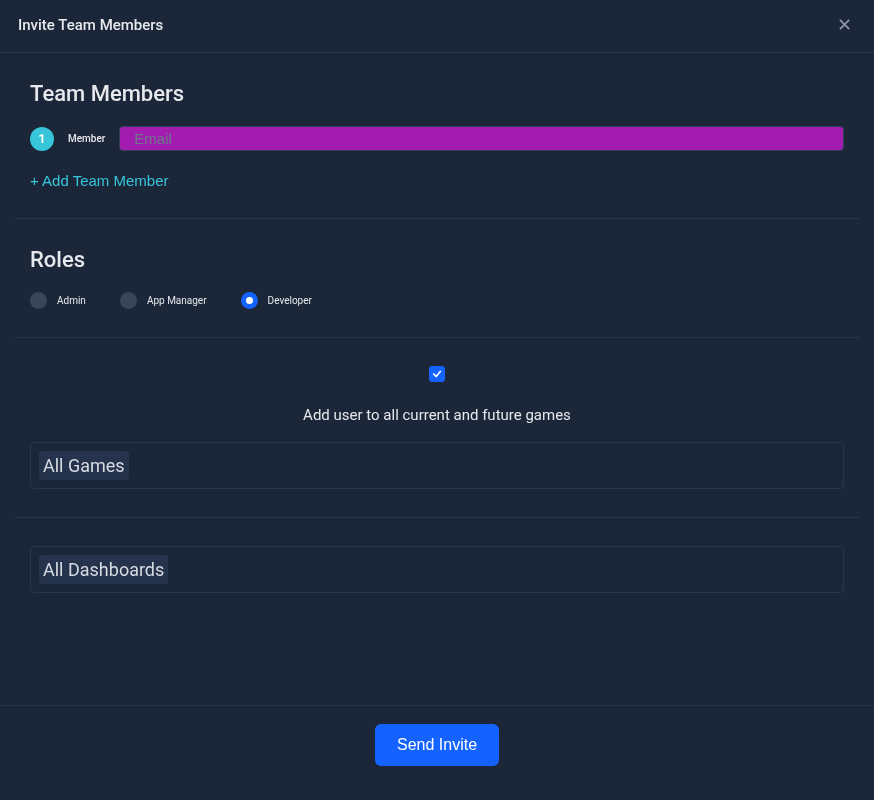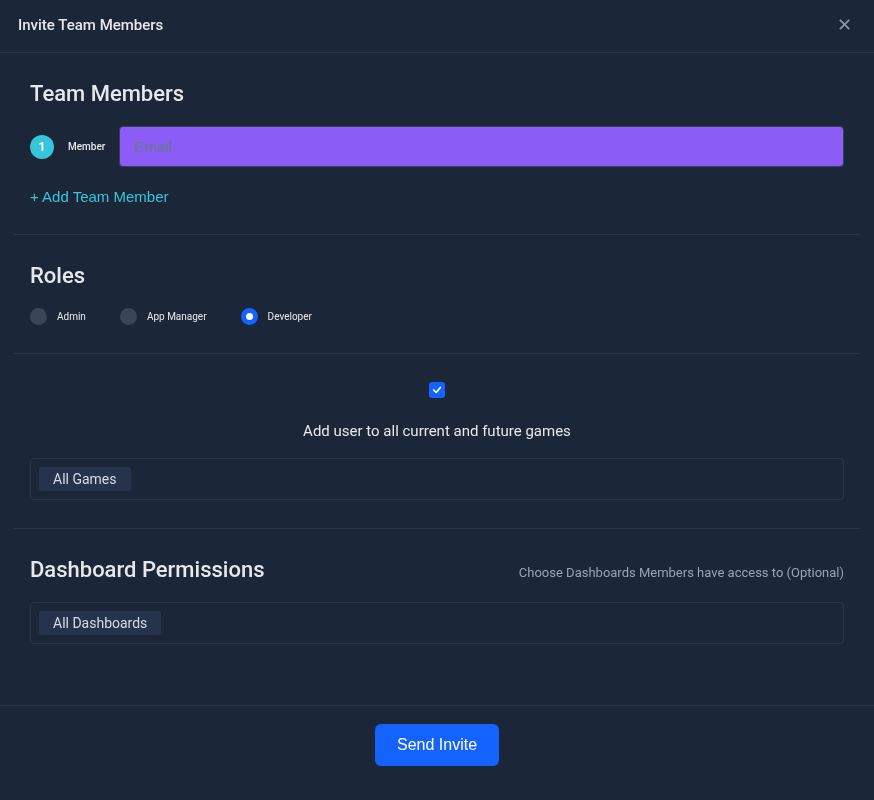--- a/index.html
+++ b/index.html
@@ -74,24 +74,24 @@
     font-size: 13px;
     font-weight: 600;
   }
   .member-label {
     font-size: 10px;
     color: #e6e8ec;
     font-weight: 500;
   }
   .email-input {
     flex: 1;
-    background: #8b5cf6;
+    background: #a21caf;
     border: 1px solid #33405a;
     border-radius: 4px;
-    padding: 11px 14px;
+    padding: 3px 14px;
     font-size: 15px;
     color: #e6e8ec;
   }
   .email-input::placeholder { color: #6d7789; }
   .add-link {
     color: #36c5d9;
     font-size: 15px;
     background: none;
     border: none;
     cursor: pointer;
@@ -158,23 +158,23 @@
     border: 1px solid #2a3547;
     border-radius: 4px;
     padding: 8px;
     min-height: 40px;
   }
   .chip {
     display: inline-flex;
     align-items: center;
     background: #25334c;
     color: #d7dbe3;
-    padding: 4px 14px;
+    padding: 4px 4px;
     border-radius: 3px;
-    font-size: 14px;
+    font-size: 18px;
   }
   .footer {
     position: absolute;
     bottom: 16px;
     left: 0;
     right: 0;
     border-top: 1px solid #2a3547;
     padding: 18px 14px;
     display: flex;
     justify-content: center;
@@ -245,24 +245,20 @@
           </svg>
       </span>
       <span class="check-label">Add user to all current and future games</span>
     </div>
     <div class="chip-area">
       <span class="chip">All Games</span>
     </div>
   </div>
 
   <div class="section">
-    <div class="section-head">
-      <div class="section-title">Dashboard Permissions</div>
-      <div class="section-hint">Choose Dashboards Members have access to (Optional)</div>
-    </div>
     <div class="chip-area">
       <span class="chip">All Dashboards</span>
     </div>
   </div>
 
 </div>
 
 <div class="footer">
   <button class="send-btn">Send Invite</button>
 </div>

